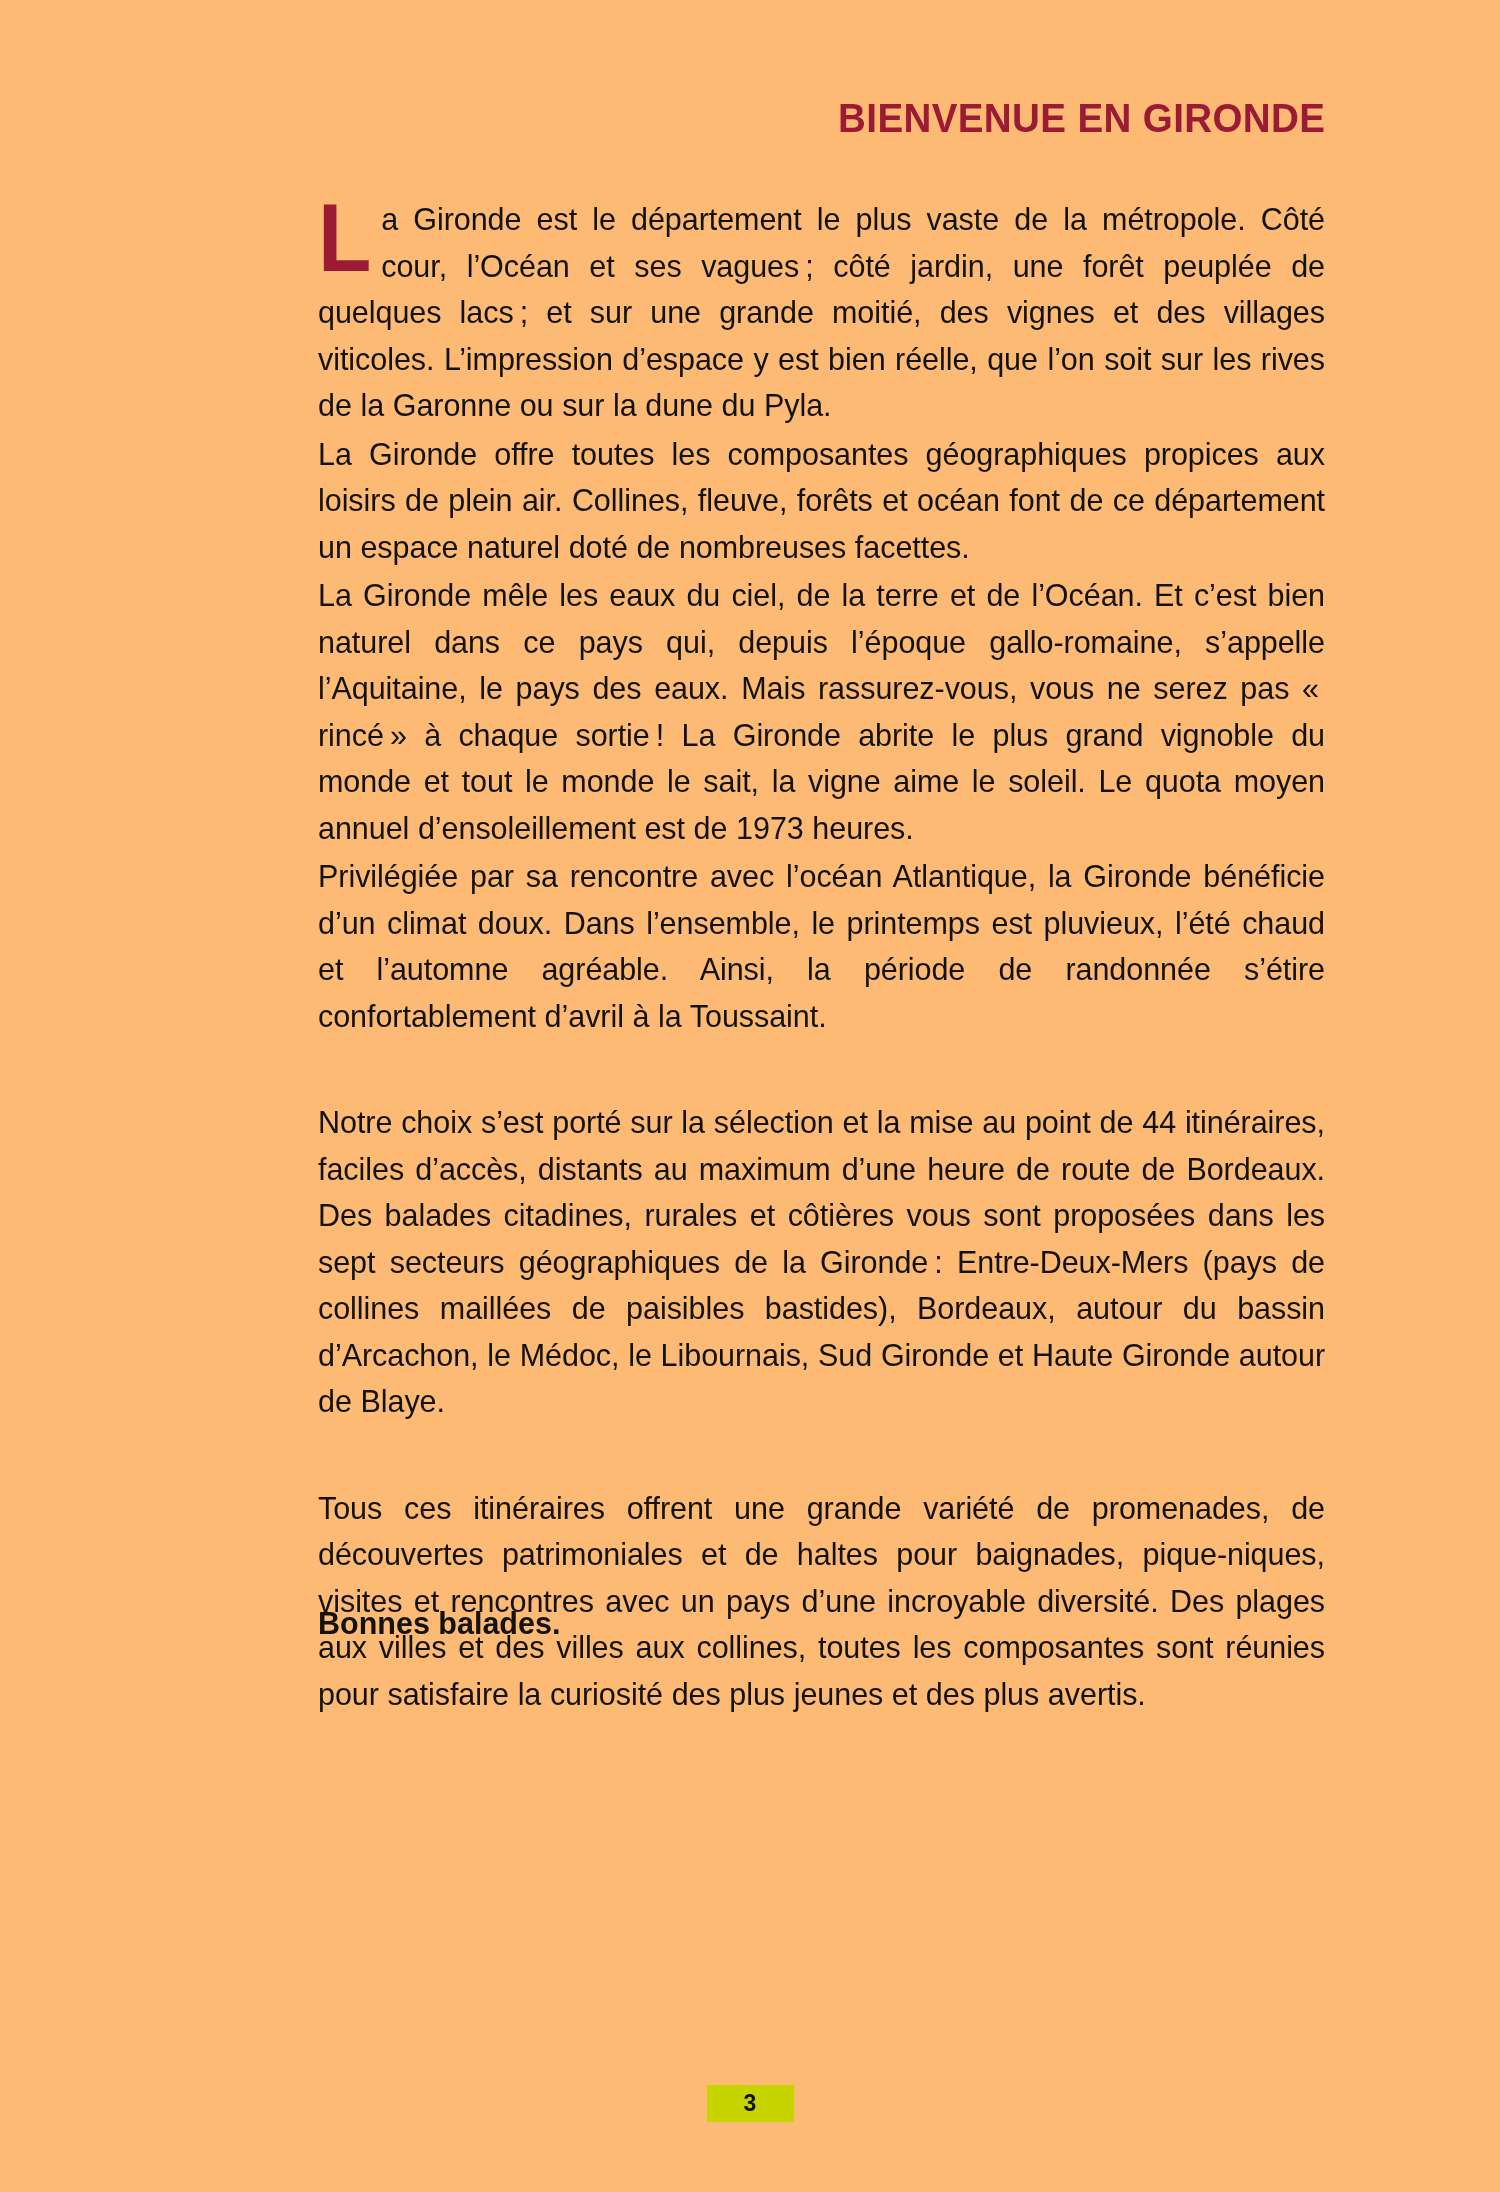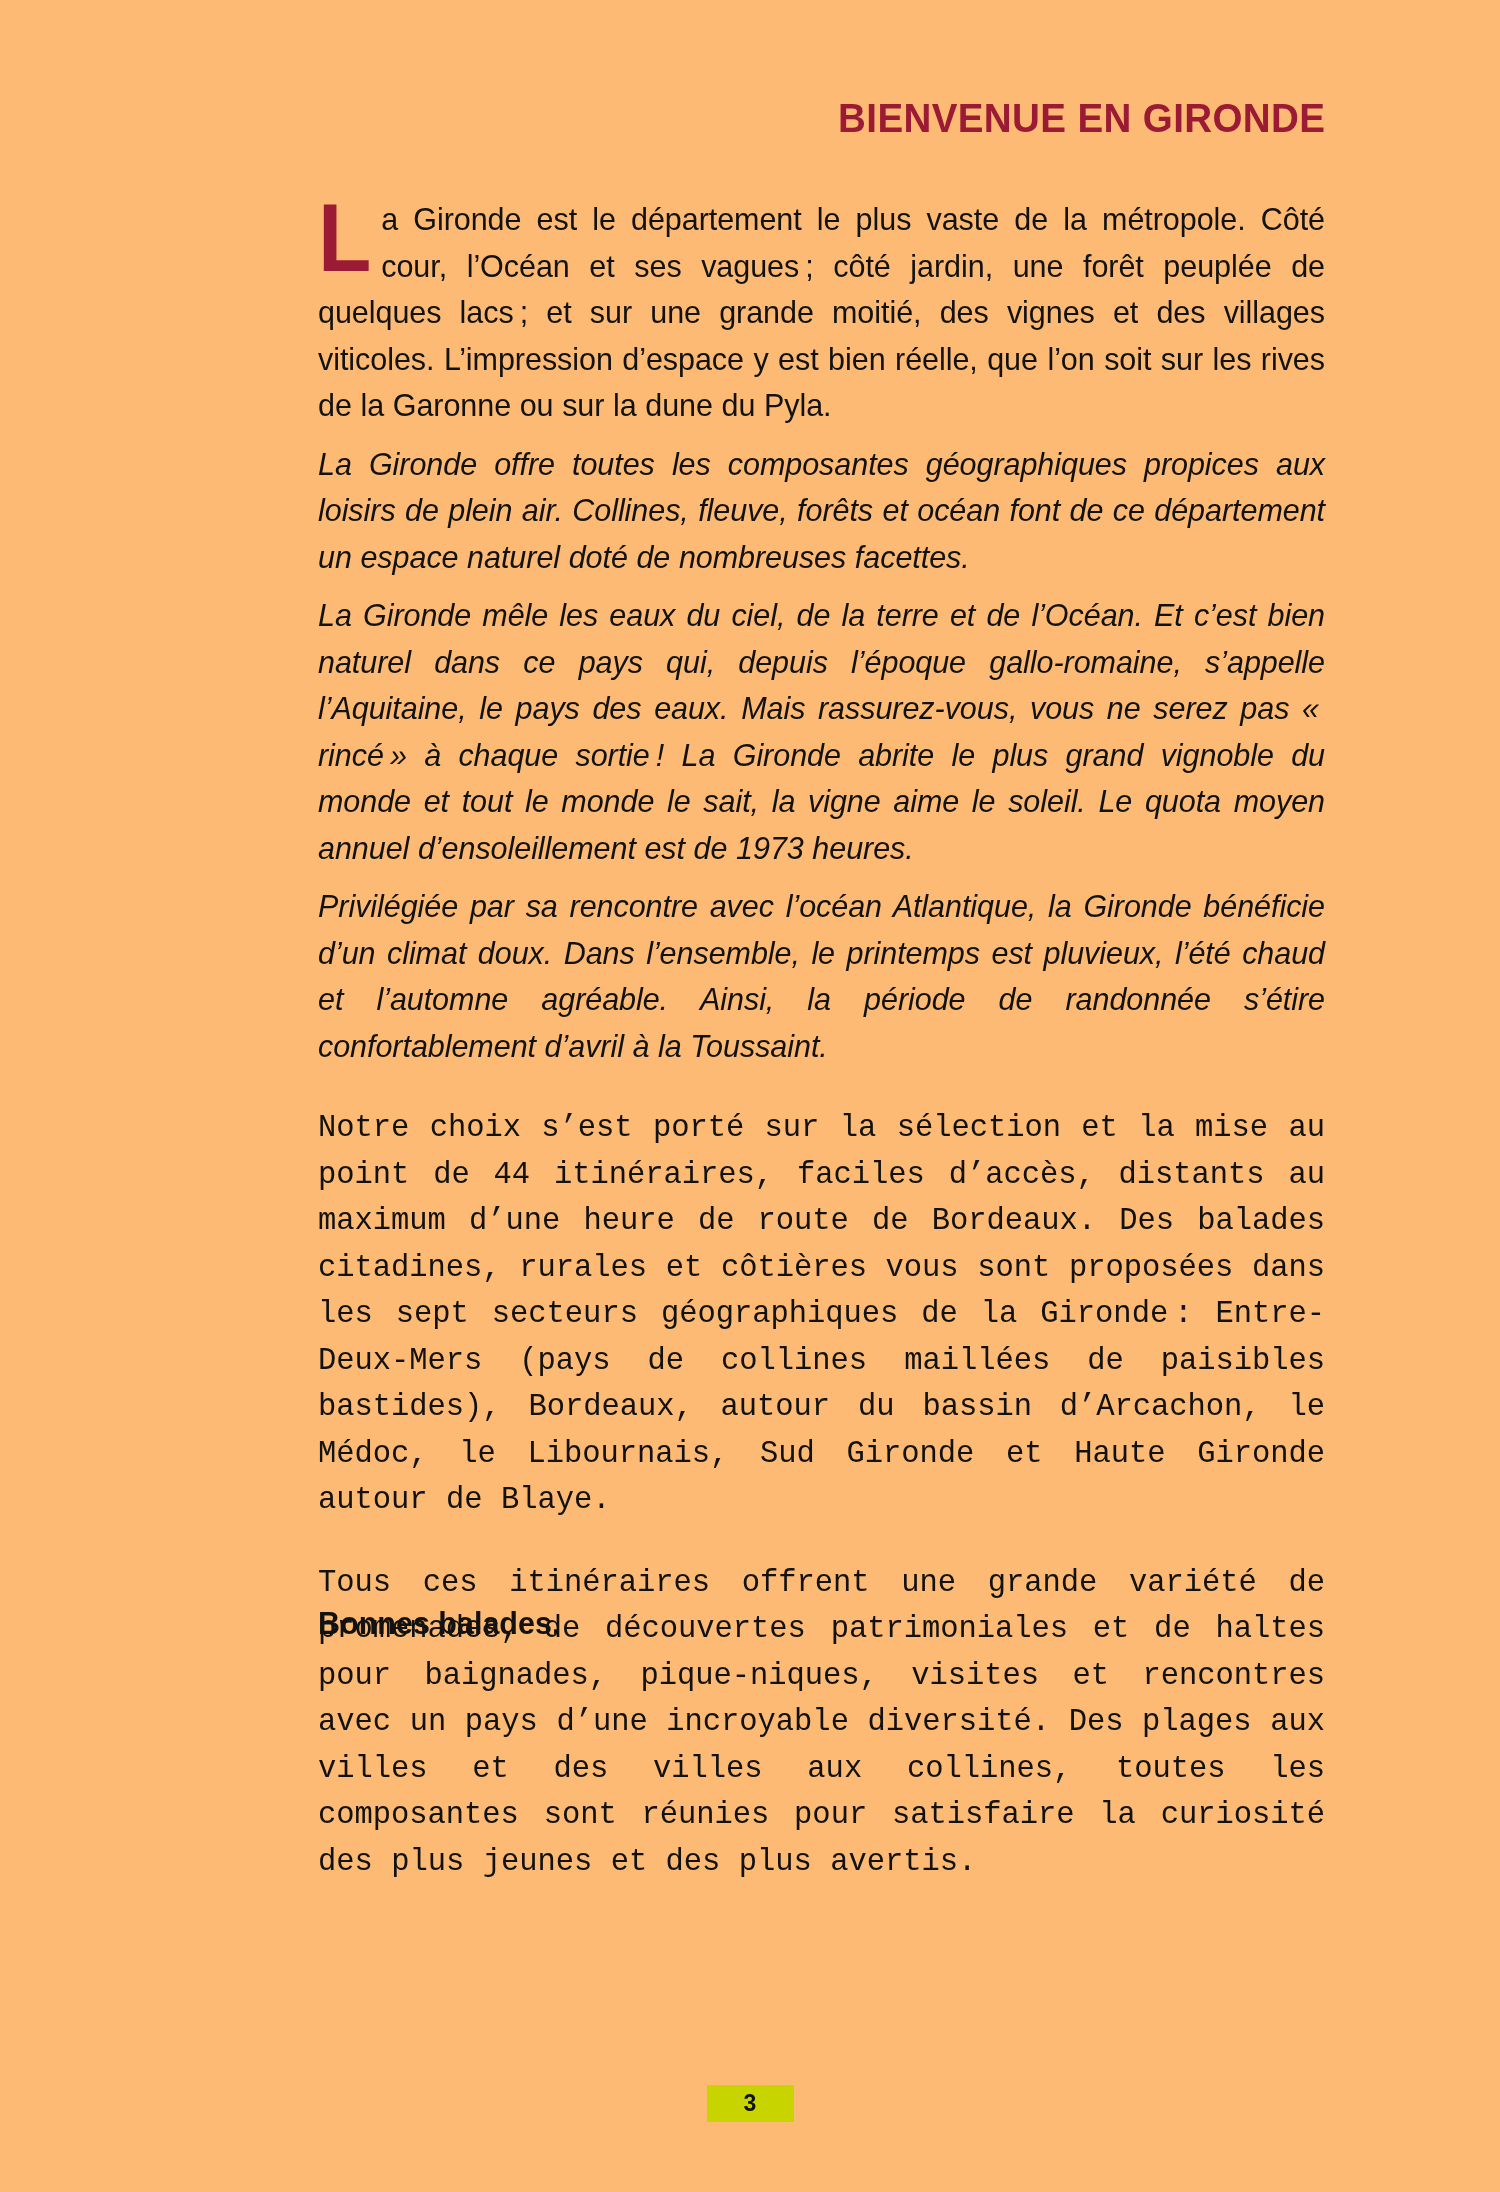--- a/index.html
+++ b/index.html
@@ -58,26 +58,24 @@
     line-height: 46.5px;
     text-align: justify;
     text-justify: inter-word;
     color: #121212;
     margin: 0;
     letter-spacing: -0.05px;
     word-spacing: 0.2px;
     font-weight: 400;
   }
   .para.tight {
-    margin-top: 12px;
-    font-style: italic;
+    margin-top: 2px;
   }
   .para.gap {
-    margin-top: 36px;
-    font-family: Liberation Mono, monospace;
+    margin-top: 60px;
   }
   .para:last-child {
     text-align: justify;
   }
   .dropcap {
     float: left;
     color: #9c1b34;
     font-family: "Liberation Sans", "DejaVu Sans", sans-serif;
     font-weight: 700;
     font-size: 97px;

